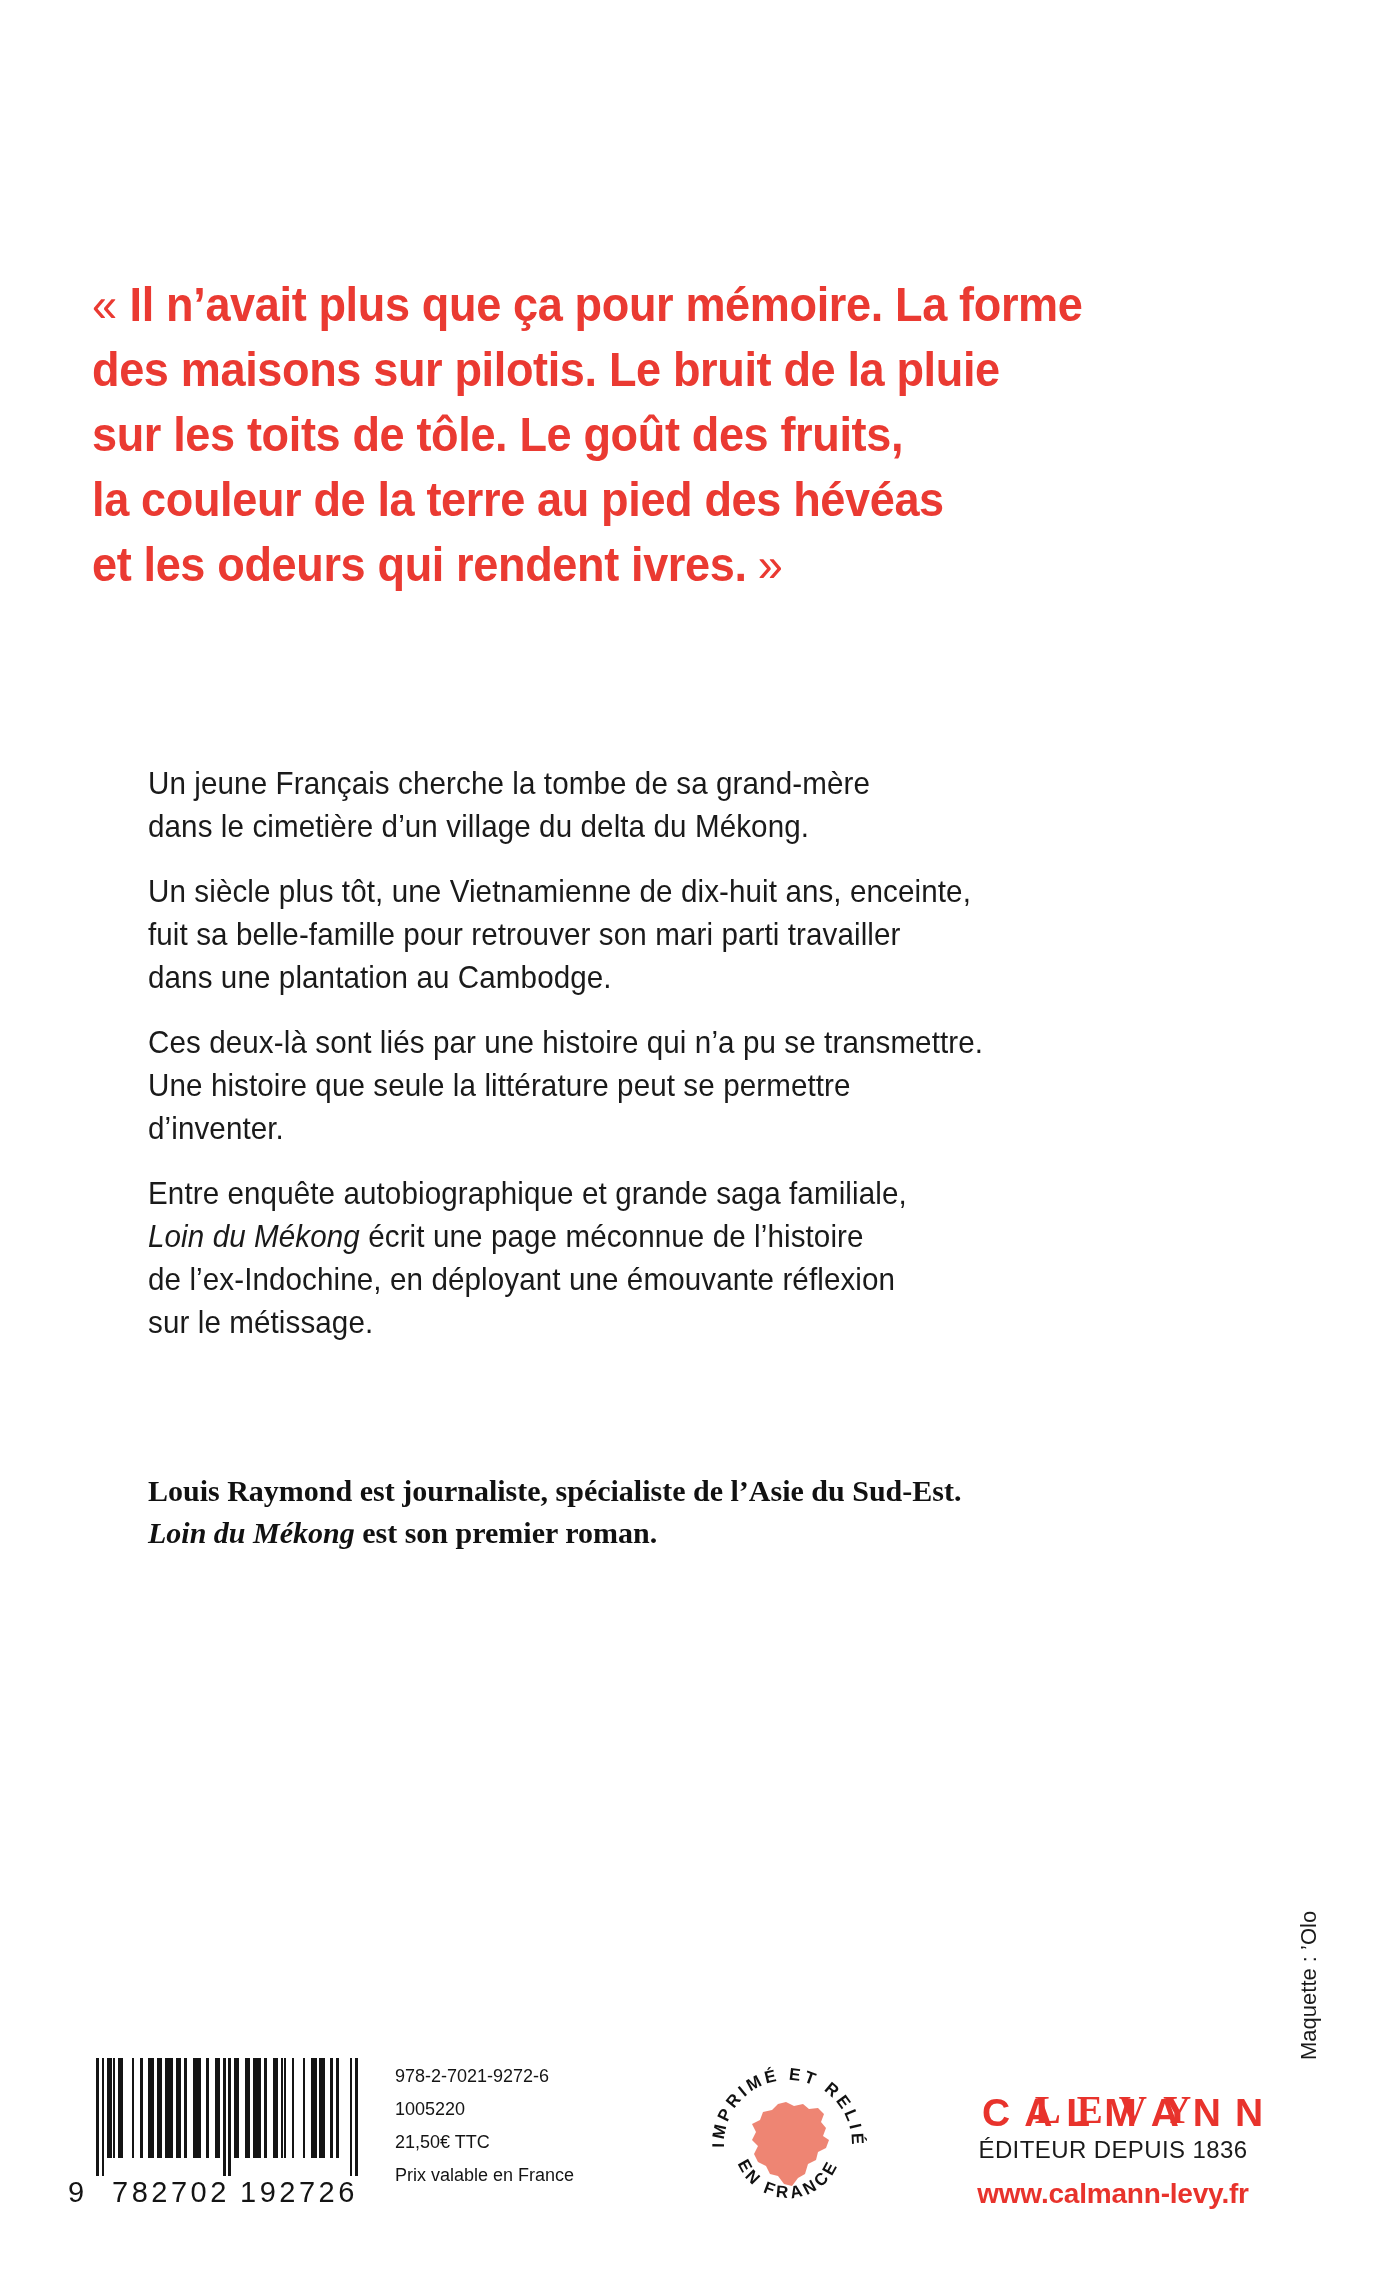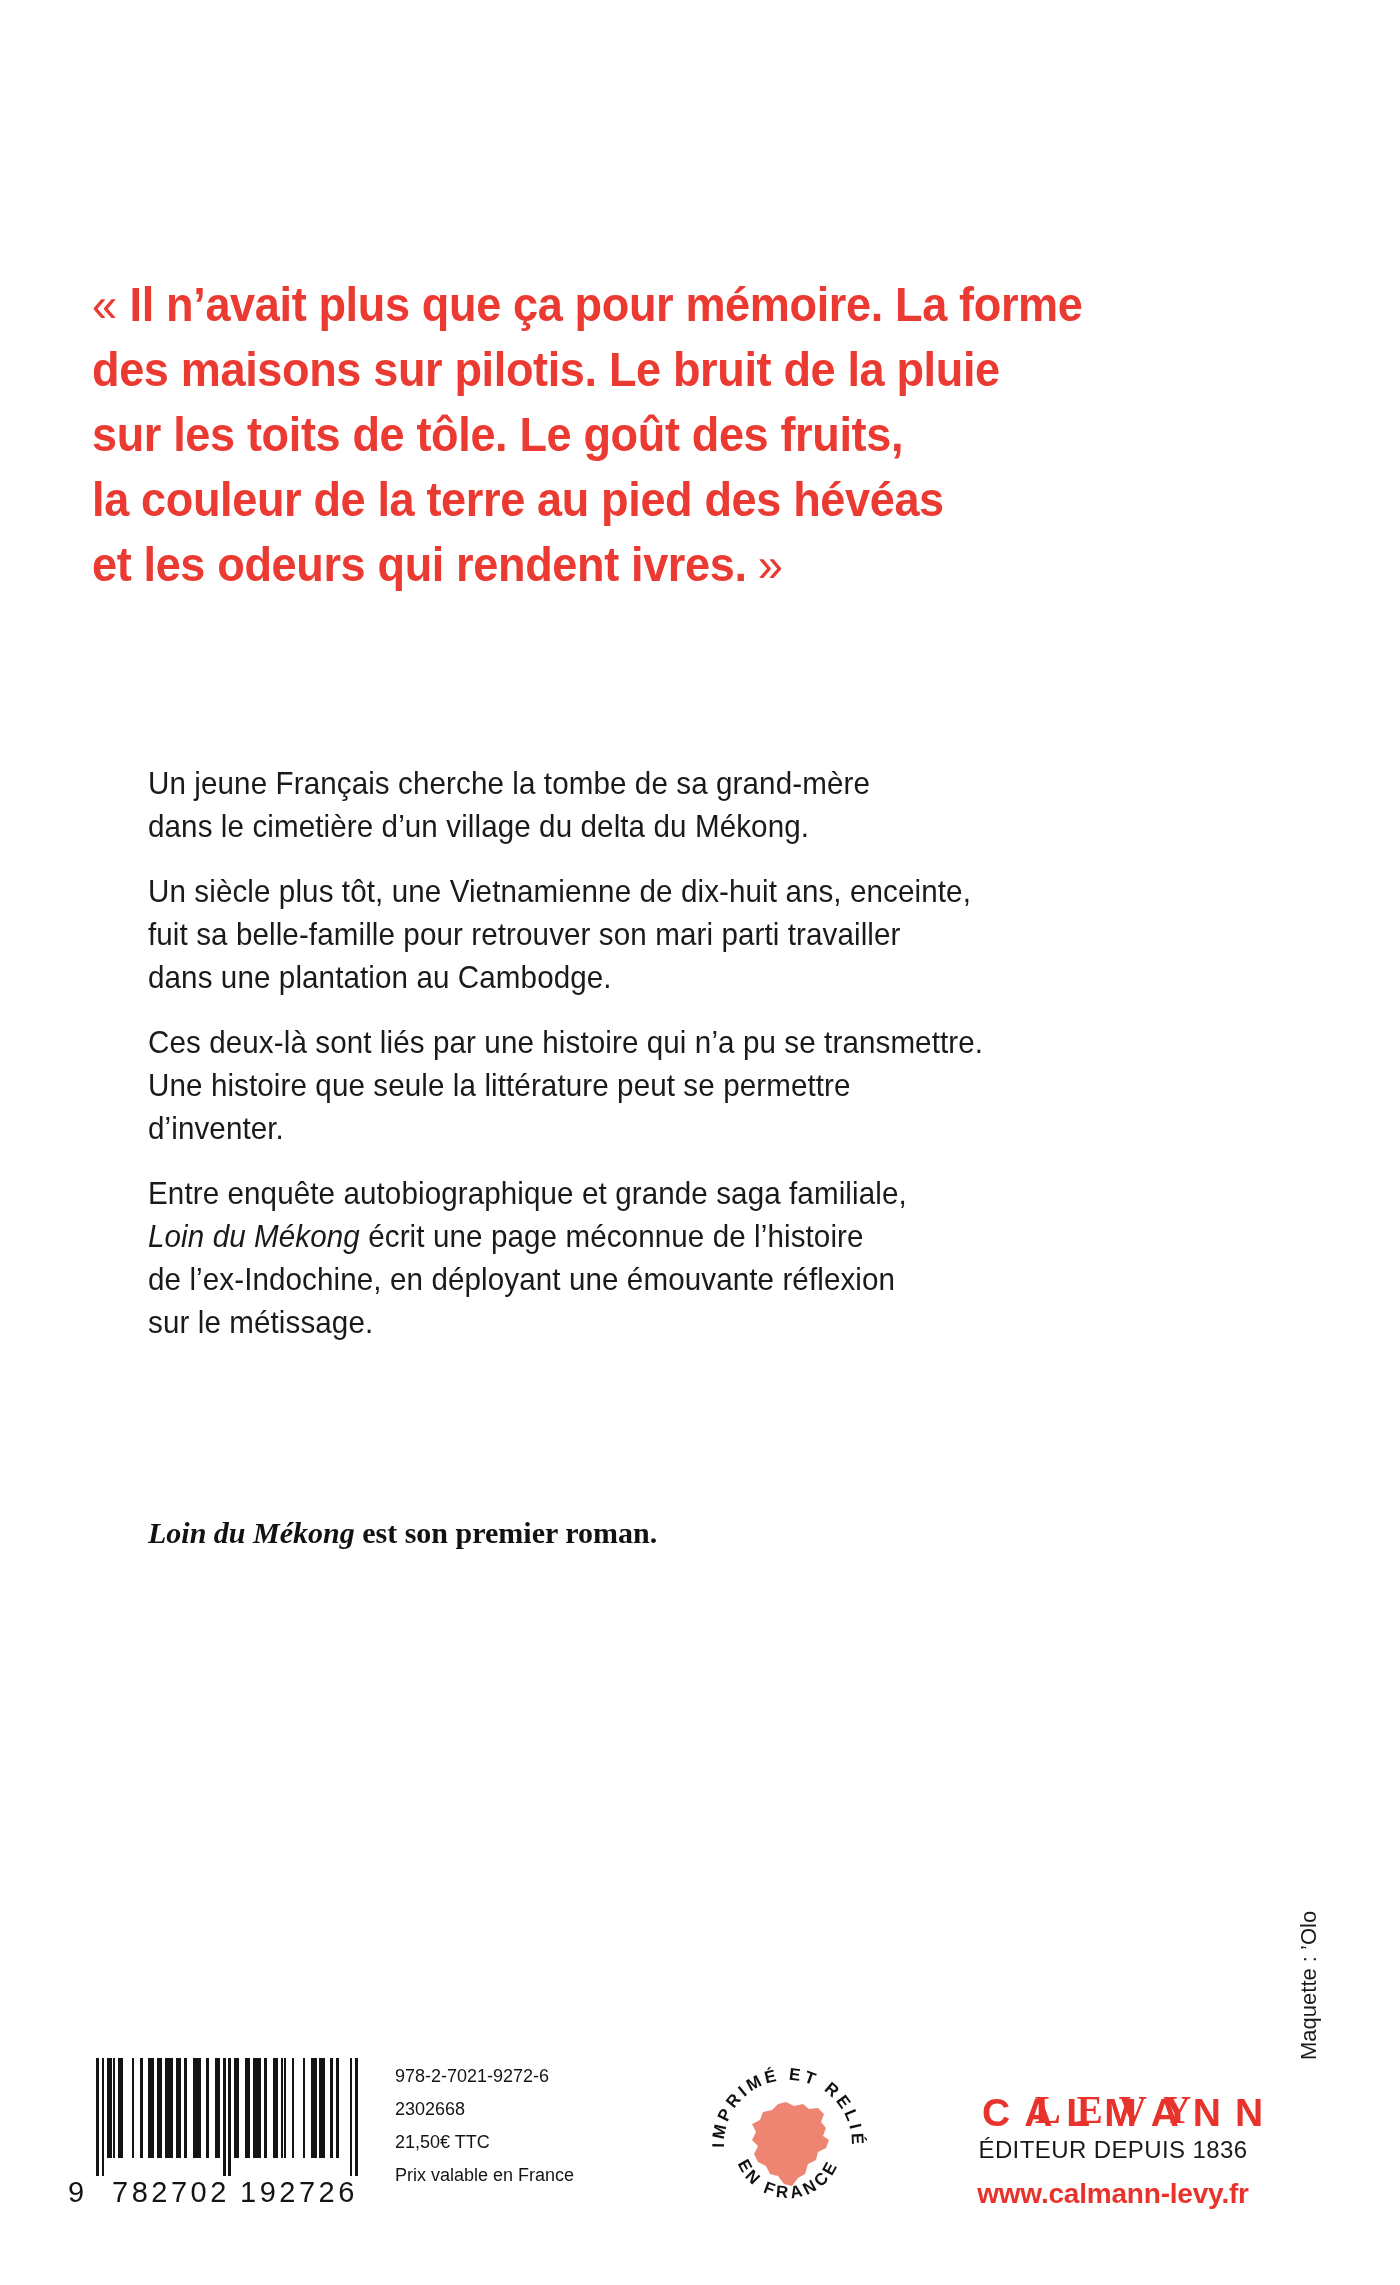--- a/index.html
+++ b/index.html
@@ -239,21 +239,21 @@
   <p class="para">
     <span>Entre enquête autobiographique et grande saga familiale,</span><br>
     <span class="ital">Loin du Mékong</span><span> écrit une page méconnue de l’histoire</span><br>
     <span>de l’ex-Indochine, en déployant une émouvante réflexion</span><br>
     <span>sur le métissage.</span>
   </p>
 
 </div>
 
 <div class="bio">
-  <br>
+  <span>Louis Raymond est journaliste, spécialiste de l’Asie du Sud-Est.</span><br>
   <span class="ital">Loin du Mékong</span><span> est son premier roman.</span>
 </div>
 
 <div class="footer">
 
   <div class="barcode-wrap">
     <div class="barcode-bars" id="barcode-bars">
         <div class="bar guard" style="left: 0px; width: 2.64758px;"></div>
         <div class="bar guard" style="left: 5.51579px; width: 2.64758px;"></div>
         <div class="bar" style="left: 11.0316px; width: 2.64758px;"></div>
@@ -306,21 +306,21 @@
       </div>
     <div class="barcode-digits">
       <span class="bc-d0">9</span>
       <span class="bc-d1">782702</span>
       <span class="bc-d2">192726</span>
     </div>
   </div>
 
   <div class="isbn-col">
     <div>978-2-7021-9272-6</div>
-    <div>2302668</div>
+    <div>1005220</div>
     <div class="price-group">
       <div>21,50€ TTC</div>
       <div>Prix valable en France</div>
     </div>
   </div>
 
   <div class="stamp">
     <svg width="160" height="160" viewBox="0 0 160 160" aria-hidden="true">
       <defs>
         <path id="arcTop" d="M 16,80 A 64,64 0 0 1 144,80"></path>

